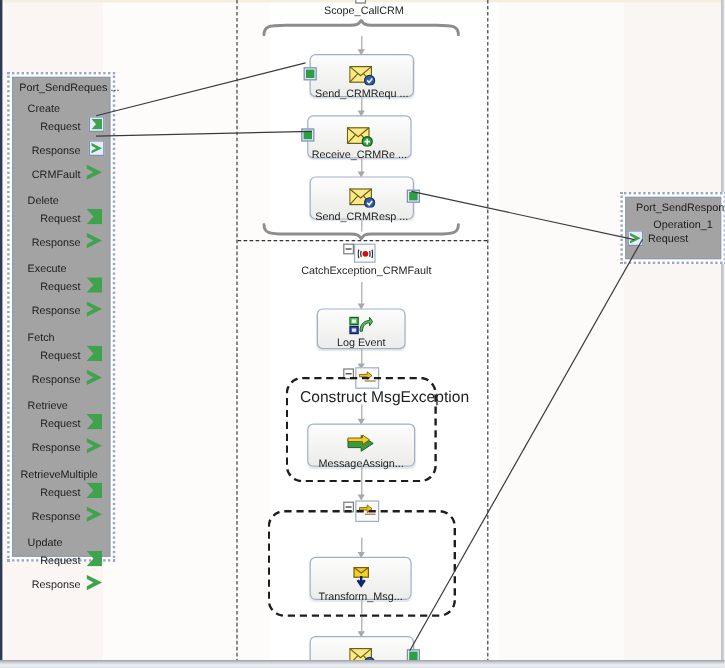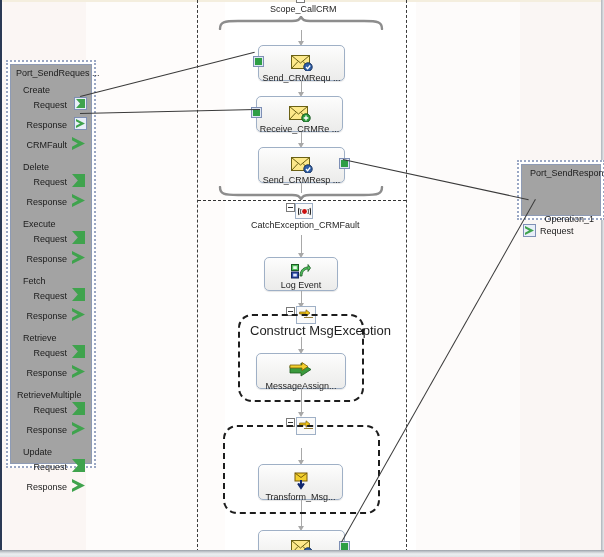--- a/index.html
+++ b/index.html
@@ -264,21 +264,21 @@
         <span class="arrow right" style="right:6px;">
             <i></i>
           </span>
       </div>
     </div>
   </div>
 
   <div class="port" style="left:517px;top:160px;width:80px;height:52px;">
     <div class="port-inner">
       <div class="port-title" style="padding-left:8px;">Port_SendRespon ...</div>
-      <div style="font-size:9px;color:#1b1b1b;text-align:right;padding:3px 6px 0 0;white-space:nowrap;margin-top:32px;">Operation_1</div>
+      <div style="font-size:9px;color:#1b1b1b;text-align:right;padding:3px 6px 0 0;white-space:nowrap;">Operation_1</div>
       <div class="op-row" style="height:16px;">
         <span class="lbl left" style="left:18px;top:2px;">Request</span>
         <span class="arrow right sel" style="left:1px;top:0px;">
             <i></i>
           </span>
       </div>
     </div>
   </div>
 
   <div class="expander" style="left:296px;top:-6px;"></div>

